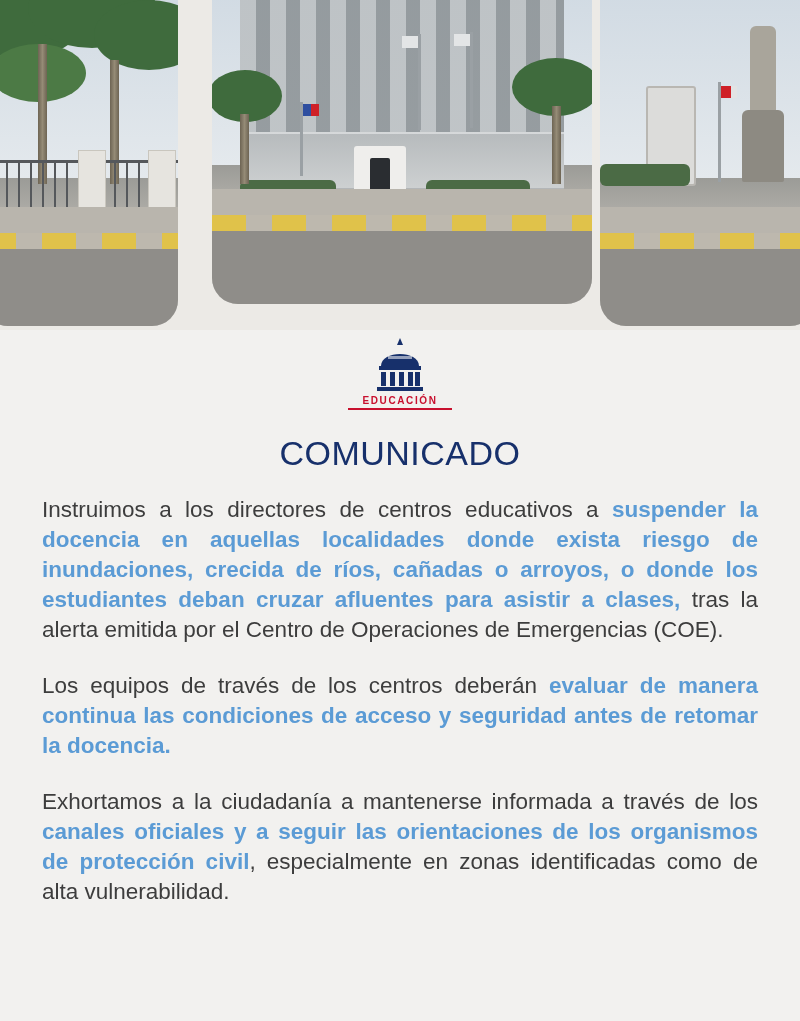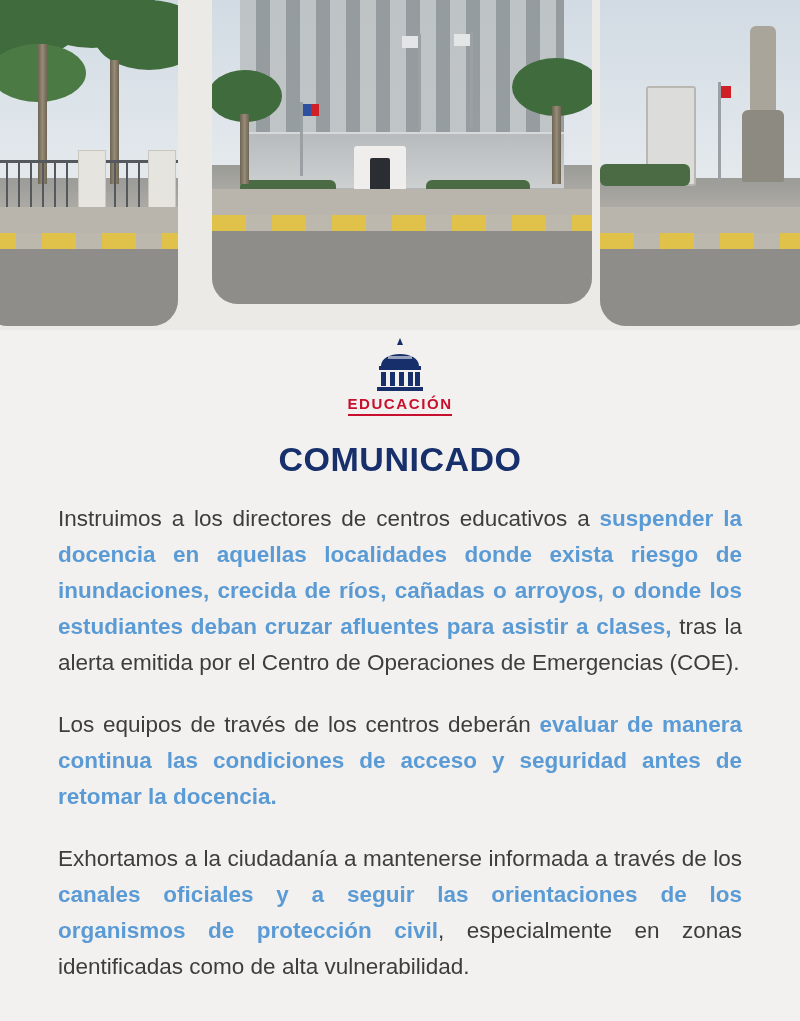--- a/index.html
+++ b/index.html
@@ -197,48 +197,48 @@
   }
 
   
   .logo-wrap {
     margin-top: 6px;
     text-align: center;
   }
   .logo-svg { display: block; margin: 0 auto; }
   .logo-word {
     color: #c8102e;
-    font-size: 15px;
+    font-size: 10px;
     font-weight: bold;
     letter-spacing: 1.6px;
     margin-top: 1px;
   }
   .logo-rule {
     width: 104px;
     height: 2px;
     background: #c8102e;
     margin: 2px auto 0;
   }
 
   
   .headline {
     text-align: center;
     color: #17306b;
     font-size: 34px;
-    font-weight: bold;
+    font-weight: normal;
     letter-spacing: 0.5px;
     margin: 24px 0 22px;
   }
 
   
   .body-copy {
-    padding: 0 58px;
+    padding: 0 42px;
     color: #3d3d3d;
     font-size: 22.5px;
-    line-height: 36px;
+    line-height: 30px;
     text-align: justify;
   }
   .body-copy p { margin: 0 0 26px; }
   .body-copy p:last-child { margin-bottom: 16px; }
   .hl {
     color: #5b9bd5;
     font-weight: bold;
   }
 </style>
 </head>

